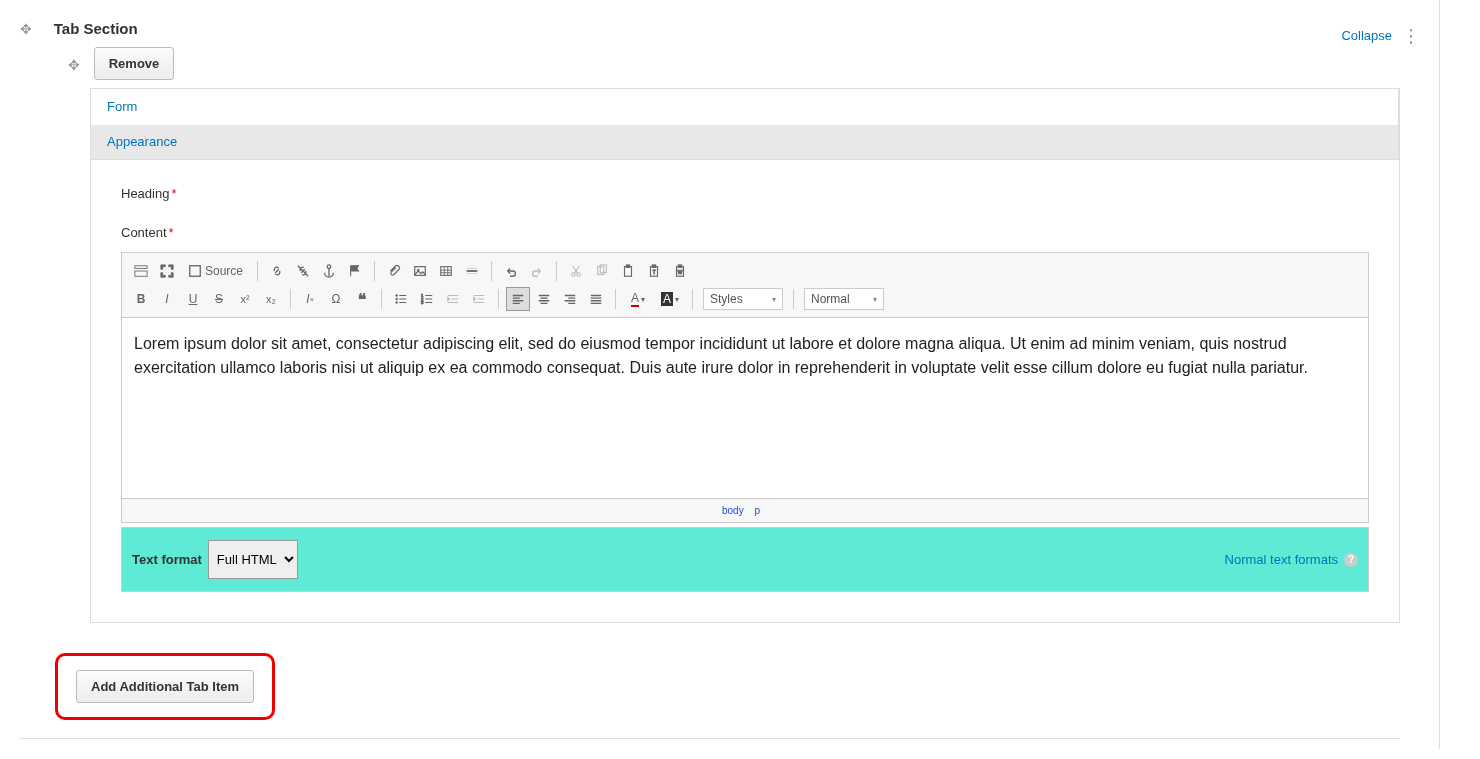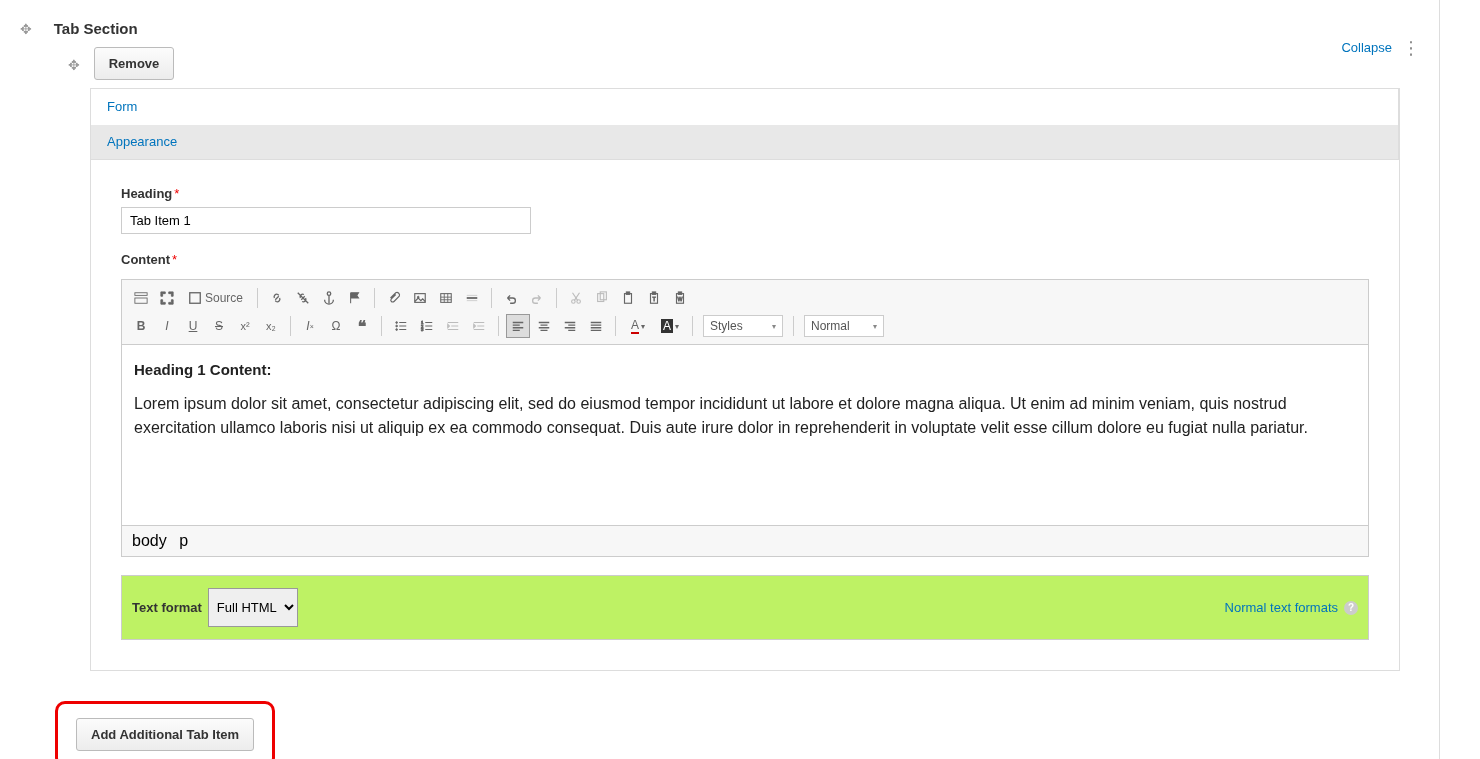--- a/index.html
+++ b/index.html
@@ -1,53 +1,53 @@
 <!DOCTYPE html>
 <html><head>
 <meta charset="utf-8">
 <style>
 * { box-sizing: border-box; margin: 0; padding: 0; }
 body { font-family: "Helvetica Neue", Arial, sans-serif; font-size: 13px; color: #333; background: #fff; width: 1480px; }
 .container { padding: 20px 20px 10px 20px; position: relative; }
 .section-header { display: flex; align-items: center; margin-bottom: 10px; }
 .drag-handle { color: #999; font-size: 14px; margin-right: 14px; cursor: move; }
 .section-title { font-weight: bold; font-size: 15px; margin-left: 8px; }
-.header-actions { position: absolute; right: 60px; top: 40px; display: flex; align-items: center; gap: 10px; }
+.header-actions { position: absolute; right: 60px; top: 28px; display: flex; align-items: center; gap: 10px; }
 .link { color: #0074bd; cursor: pointer; font-size: 13px; }
 .kebab { color: #888; font-size: 18px; cursor: pointer; line-height: 10px; }
 .row-weights { text-align: right; margin: 10px 66px 8px 0; }
 .row-weights .link { font-weight: 500; }
 .item-row { display: flex; align-items: flex-start; margin-left: 48px; margin-bottom: 8px; }
 .btn { background: linear-gradient(#fcfcfc, #ececec); border: 1px solid #bbb; border-radius: 3px; padding: 8px 14px; font-size: 13px; cursor: pointer; font-family: inherit; font-weight: bold; color: #333; }
 .tabs-container { margin-left: 70px; margin-right: 60px; border: 1px solid #ddd; background: #fff; }
 .tab-strip { background: #e8e8e8; border-bottom: 1px solid #ddd; display: flex; flex-direction: column; }
 .tab { padding: 10px 16px; font-size: 13px; color: #0074bd; cursor: pointer; border-right: 1px solid #ddd; }
 .tab.active { background: #fff; border-bottom: 1px solid #fff; margin-bottom: -1px; font-weight: 500; }
 .tab-content { padding: 26px 30px 30px 30px; }
 .field { margin-bottom: 18px; }
-.field-label { font-weight: bold; font-size: 13px; display: inline-block; margin-bottom: 6px; }
+.field-label { font-weight: normal; font-size: 13px; display: inline-block; margin-bottom: 6px; }
 .required { color: #e00; margin-left: 2px; }
 .text-input { border: 1px solid #ccc; padding: 5px 8px; font-size: 13px; width: 410px; font-family: inherit; }
 .editor-wrapper { border: 1px solid #ccc; background: #fff; }
 .toolbar { border-bottom: 1px solid #ccc; background: #f7f7f7; padding: 4px 6px; display: flex; flex-wrap: wrap; align-items: flex-end; }
 .toolbar-row { display: flex; align-items: center; flex-wrap: wrap; width: 100%; padding: 2px 0; }
 .tb-group { display: flex; align-items: center; }
 .tb-sep { width: 1px; height: 20px; background: #ccc; margin: 0 6px; }
 .tb-btn { width: 24px; height: 24px; display: flex; align-items: center; justify-content: center; cursor: pointer; color: #666; font-size: 12px; border: 1px solid transparent; margin: 0 1px; }
 .tb-btn.active { border: 1px solid #999; background: #ddd; }
 .tb-btn svg { width: 14px; height: 14px; fill: #666; stroke: #666; }
 .source-btn { width: auto; padding: 0 6px; font-size: 12px; display: flex; align-items: center; gap: 3px; }
 .combo { border: 1px solid #ccc; background: #fff; padding: 3px 6px; font-size: 12px; color: #555; min-width: 80px; display: flex; justify-content: space-between; align-items: center; cursor: pointer; margin: 0 4px; }
 .combo .arrow { font-size: 8px; color: #888; }
 .editor-body { padding: 14px 12px; min-height: 180px; font-family: Arial, sans-serif; font-size: 14px; line-height: 1.5; color: #222; }
 .editor-body h3 { font-size: 15px; font-weight: bold; margin-bottom: 10px; }
 .editor-body p { font-size: 16px; }
-.statusbar { border-top: 1px solid #ccc; background: #f7f7f7; padding: 6px 10px; font-size: 16px; color: #000000; }
+.statusbar { border-top: 1px solid #ccc; background: #f7f7f7; padding: 6px 10px; font-size: 10px; color: #1d4ed8; text-align: center; }
 .statusbar span { margin-right: 8px; }
-.text-format-row { border: 1px solid #ccc; margin-top: 18px; padding: 12px 10px; display: flex; align-items: center; justify-content: space-between; background: #bef264; }
+.text-format-row { border: 1px solid #ccc; margin-top: 4px; padding: 12px 10px; display: flex; align-items: center; justify-content: space-between; background: #5eead4; }
 .text-format-row .left { display: flex; align-items: center; gap: 6px; }
 .text-format-row label { font-weight: bold; font-size: 13px; }
 .text-format-row select { border: 1px solid #999; padding: 10px 4px; font-size: 13px; font-family: inherit; }
 .about-formats { display: flex; align-items: center; gap: 6px; }
 .help-icon { width: 14px; height: 14px; border-radius: 50%; background: #ccc; color: #fff; font-size: 10px; display: flex; align-items: center; justify-content: center; font-weight: bold; }
 .add-item-wrap { margin: 30px 0 18px 35px; }
 .highlight-box { border: 3px solid #e00; border-radius: 10px; padding: 14px 18px; display: inline-block; }
 .bottom-border { border-bottom: 1px solid #ddd; margin-top: 4px; margin-right: 60px; }
 .right-border { position: absolute; right: 40px; top: 0; bottom: 0; width: 1px; background: #ddd; }
 </style>
@@ -74,21 +74,20 @@
 
   <div class="tabs-container">
     <div class="tab-strip">
       <div class="tab active">Form</div>
       <div class="tab">Appearance</div>
     </div>
 
     <div class="tab-content">
       <div class="field">
         <span class="field-label">Heading</span><span class="required">*</span><br>
-        <input class="text-input" type="text" value="Tab Item 1" style="">
       </div>
 
       <div class="field" style="margin-bottom:6px;">
         <span class="field-label">Content</span><span class="required">*</span>
       </div>
 
       <div class="editor-wrapper">
         <div class="toolbar">
 
           <div class="toolbar-row">
@@ -309,21 +308,20 @@
               </div>
             <span class="tb-sep"></span>
             <div class="combo">
                 <span>Normal</span>
                 <span class="arrow">▾</span>
               </div>
           </div>
         </div>
 
         <div class="editor-body">
-          <h3>Heading 1 Content:</h3>
           <p>Lorem ipsum dolor sit amet, consectetur adipiscing elit, sed do eiusmod tempor incididunt ut labore et dolore magna aliqua. Ut enim ad minim veniam, quis nostrud exercitation ullamco laboris nisi ut aliquip ex ea commodo consequat. Duis aute irure dolor in reprehenderit in voluptate velit esse cillum dolore eu fugiat nulla pariatur.</p>
         </div>
 
         <div class="statusbar">
           <span>body</span>
           <span>p</span>
         </div>
       </div>
 
       <div class="text-format-row">

